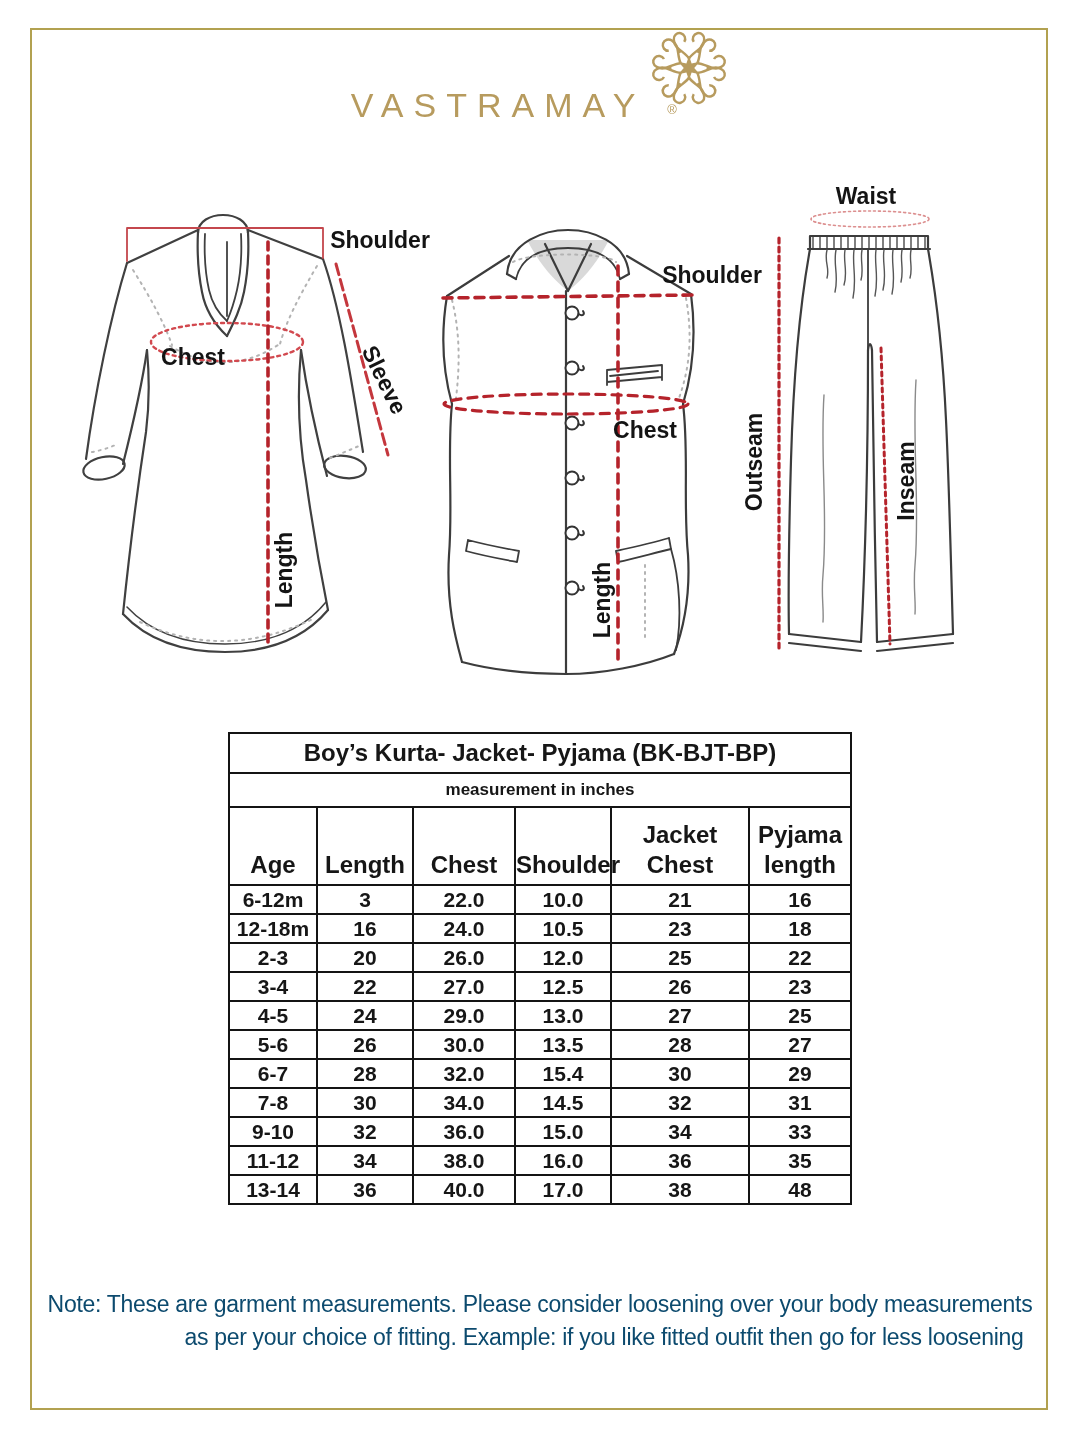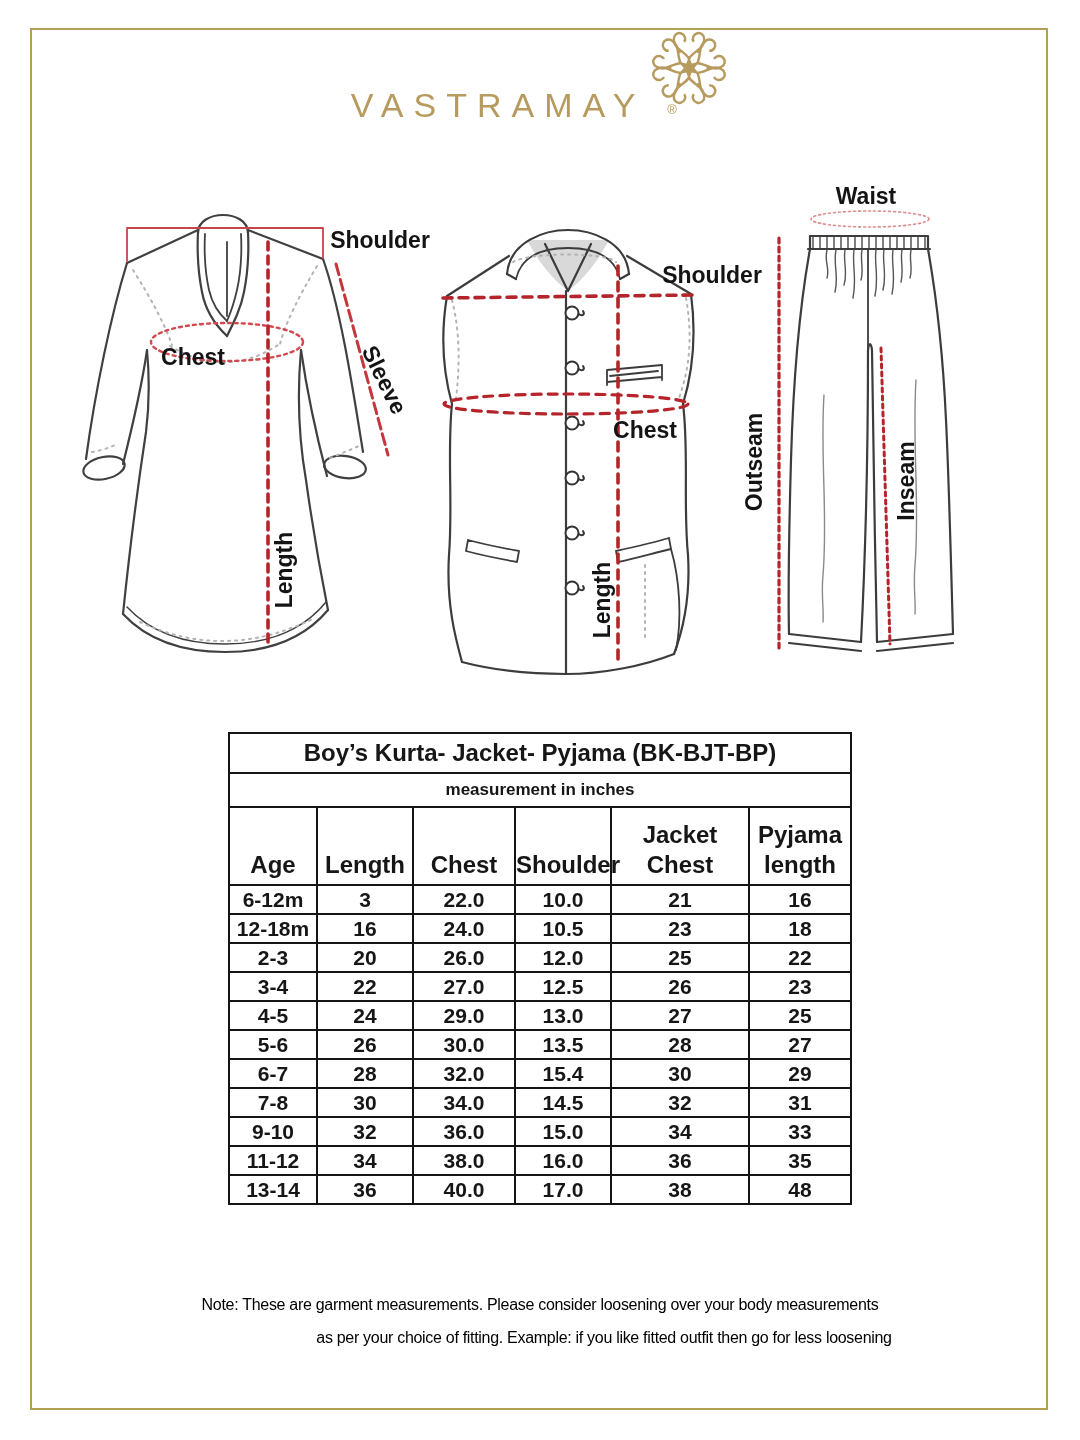--- a/index.html
+++ b/index.html
@@ -43,22 +43,22 @@
   }
   .size-table td,.size-table th{
     border:2px solid #141414;text-align:center;color:#161616;
     font-weight:700;padding:0;
   }
   .size-table .title{font-size:24px;height:38px;}
   .size-table .subtitle{font-size:17px;height:32px;margin-left:8px;}
   .size-table th{font-size:24px;height:72px;vertical-align:bottom;padding-bottom:4px;line-height:1.25;margin-top:36px;}
   .size-table tbody td{font-size:21px;height:27px;}
   
-  .note{position:absolute;left:40px;top:1288px;width:1000px;font-size:16px;
-        letter-spacing:-0.3px;line-height:33px;color:#000000;text-align:center;}
+  .note{position:absolute;left:40px;top:1288px;width:1000px;font-size:23px;
+        letter-spacing:-0.3px;line-height:33px;color:#0c4a6e;text-align:center;}
   .note-line2{transform:translateX(64px);}
 </style>
 </head>
 <body>
 
 <div class="page-border"></div>
 
 <div class="logo">
   <span class="logo-text">VASTRAMAY</span>
   <span class="logo-mark">

